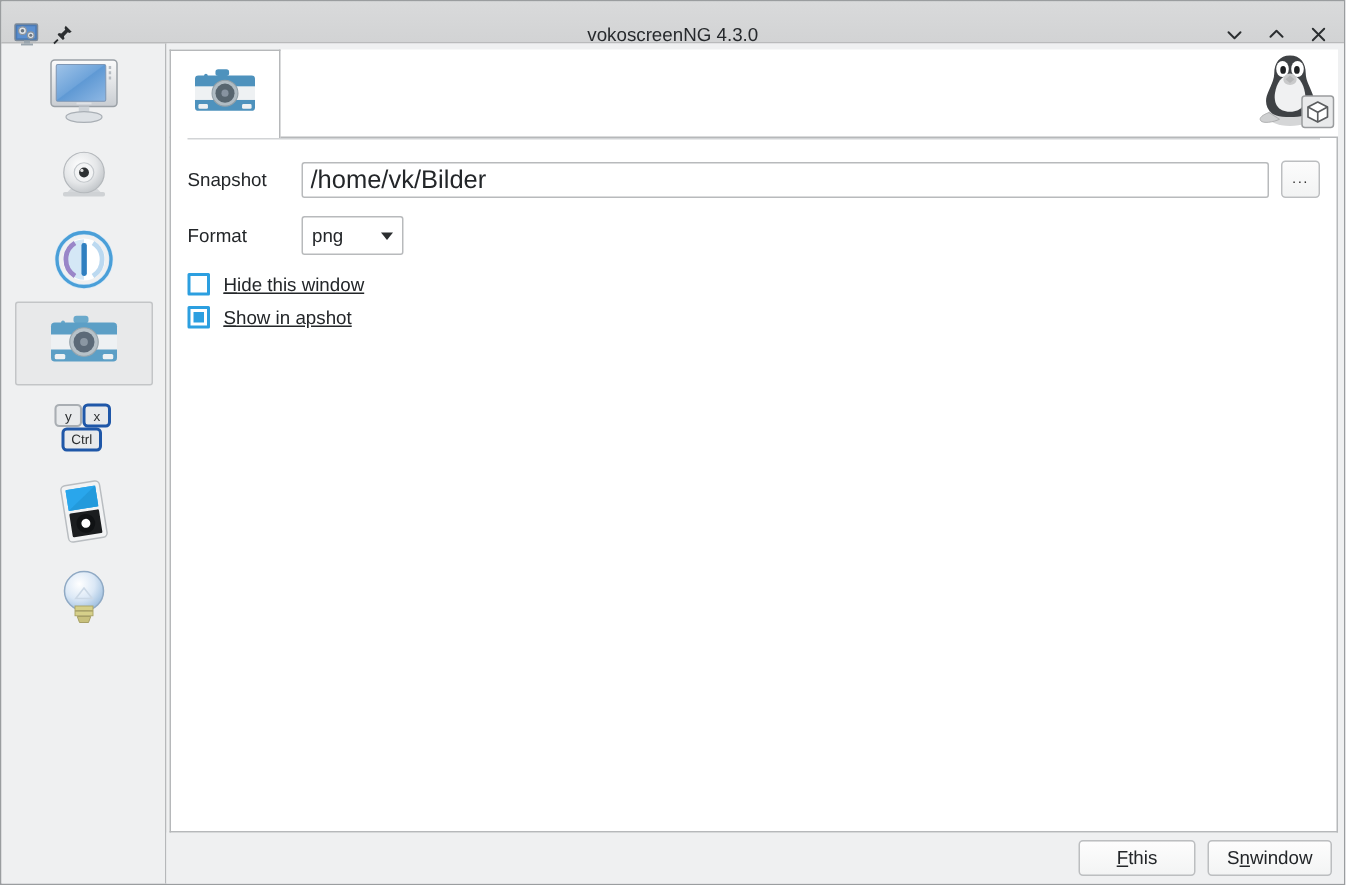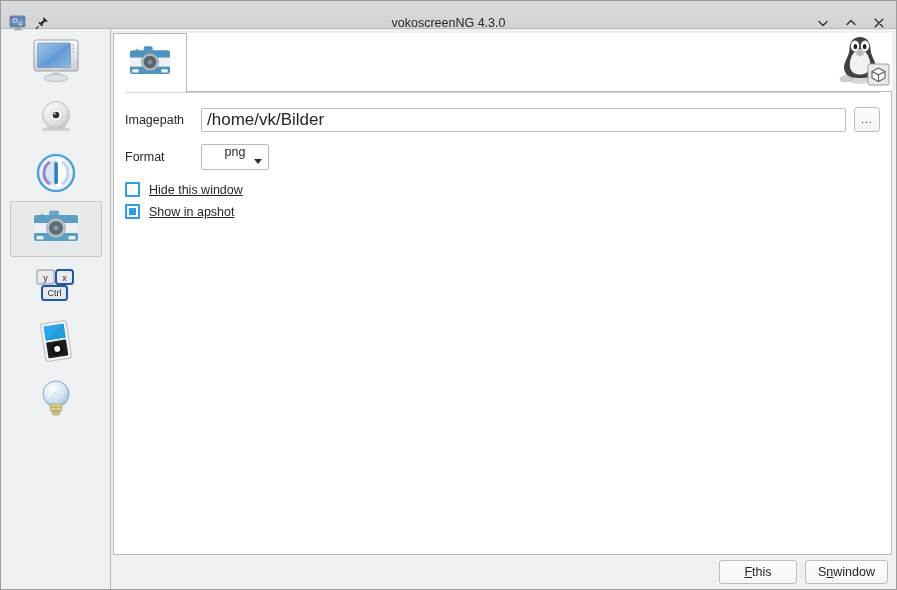--- a/index.html
+++ b/index.html
@@ -235,21 +235,20 @@
     height: 26px;
     box-sizing: border-box;
     border: 1px solid #b8babc;
     border-radius: 2px;
     background: #ffffff;
     display: flex;
     align-items: center;
     padding: 0 6px;
     cursor: default;
     position: relative;
-    flex-direction: column;
   }
   .combo-text { font-size: 12.5px; color:#232629; }
   .combo-arrow {
     margin-left: auto;
     width: 0; height: 0;
     border-left: 4px solid transparent;
     border-right: 4px solid transparent;
     border-top: 5px solid #2b2e30;
   }
 
@@ -590,21 +589,21 @@
           </div>
         </div>
 
         <div id="page">
 
           <div class="hrule"></div>
 
           <div class="form">
 
             <div class="frow">
-              <div class="flabel imagepath">Imagepath</div>
+              <div class="flabel imagepath">Snapshot</div>
               <input class="txtinput" type="text" value="/home/vk/Bilder" style="">
               <div class="dotsbtn">...</div>
             </div>
 
             <div class="frow">
               <div class="flabel format">Format</div>
               <div class="combo">
                 <span class="combo-text">png</span>
                 <span class="combo-arrow"></span>
               </div>

